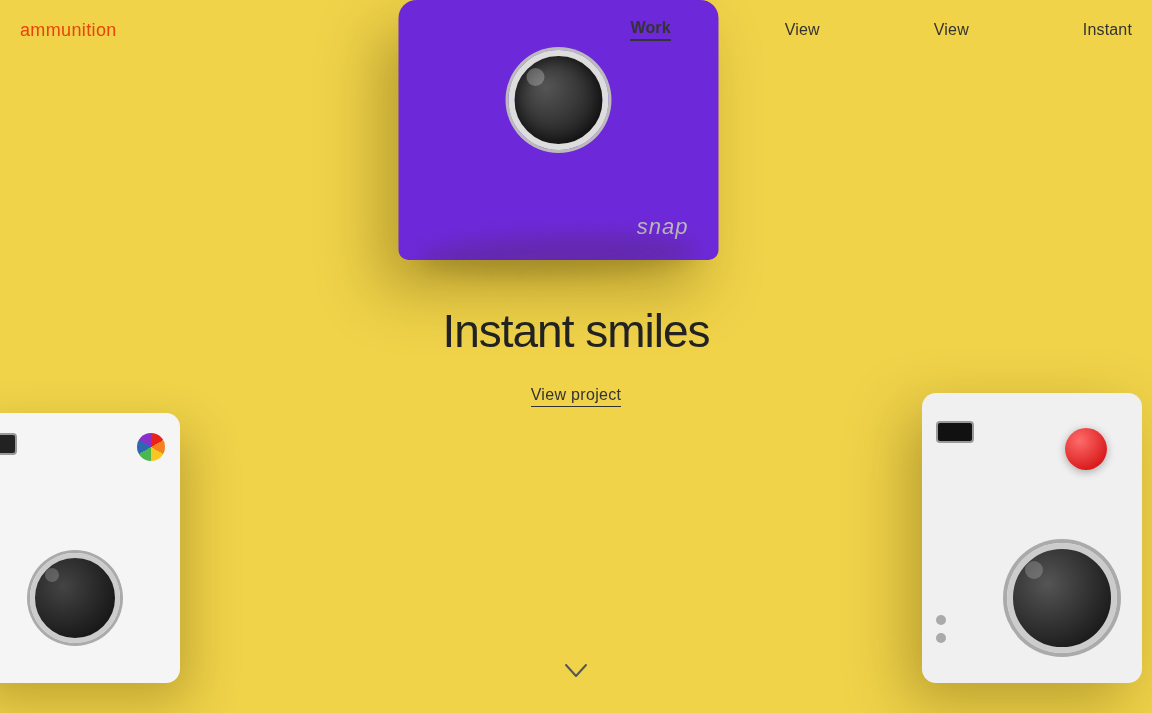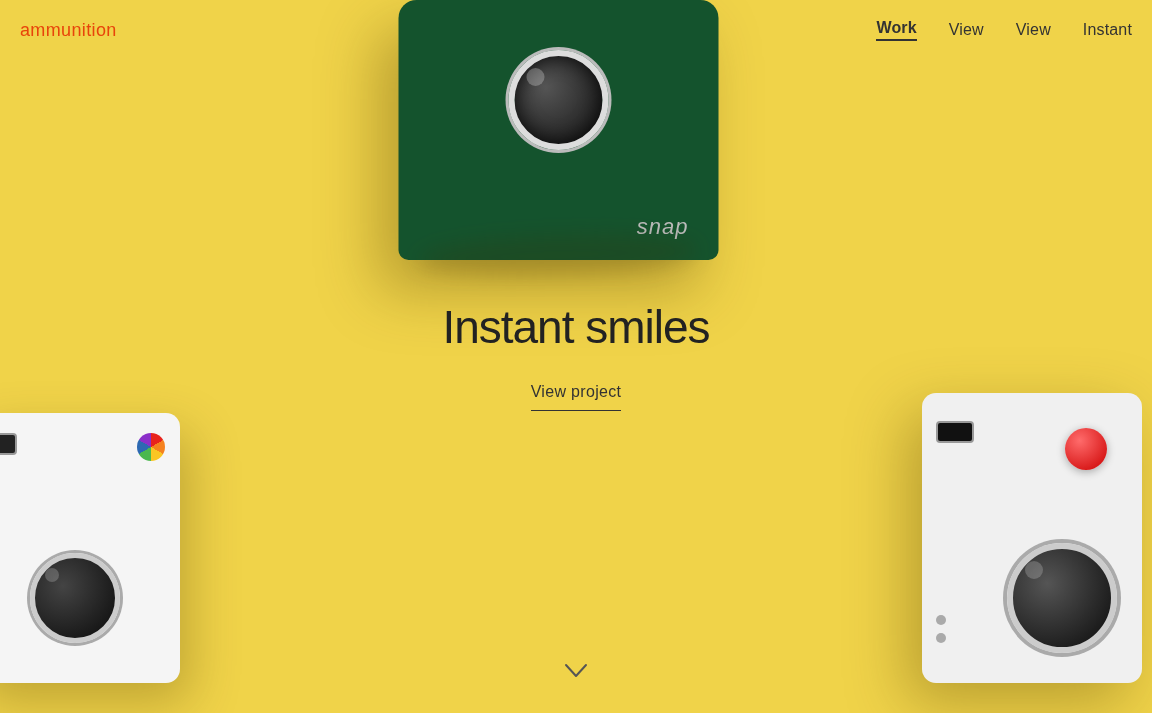--- a/index.html
+++ b/index.html
@@ -33,21 +33,21 @@
     .logo {
       color: #e8440a;
       font-size: 18px;
       font-weight: 500;
       letter-spacing: 0.02em;
       text-decoration: none;
     }
 
     .nav-links {
       display: flex;
-      gap: 32px;
+      gap: 114px;
       align-items: center;
     }
 
     .nav-links a {
       text-decoration: none;
       color: #333;
       font-size: 16px;
       font-weight: 400;
       letter-spacing: 0.01em;
     }
@@ -76,21 +76,21 @@
       top: 0;
       left: 50%;
       transform: translateX(-55%);
       width: 350px;
       height: 290px;
     }
 
     .camera-top-body {
       width: 320px;
       height: 260px;
-      background: #14532d;
+      background: #6d28d9;
       border-radius: 18px 18px 10px 10px;
       position: relative;
       box-shadow: -20px 30px 60px rgba(80, 60, 0, 0.35);
       margin: 0 auto;
     }
 
     .camera-top-lens {
       position: absolute;
       top: 50px;
       left: 50%;
@@ -281,21 +281,21 @@
       line-height: 1.1;
       margin-bottom: 30px;
     }
 
     .hero-cta {
       display: inline-block;
       font-size: 16px;
       color: #333;
       text-decoration: none;
       border-bottom: 1.5px solid #333;
-      padding-bottom: 9px;
+      padding-bottom: 2px;
       letter-spacing: 0.02em;
     }
 
     
     .scroll-indicator {
       position: absolute;
       bottom: 28px;
       left: 50%;
       transform: translateX(-50%);
       z-index: 20;

